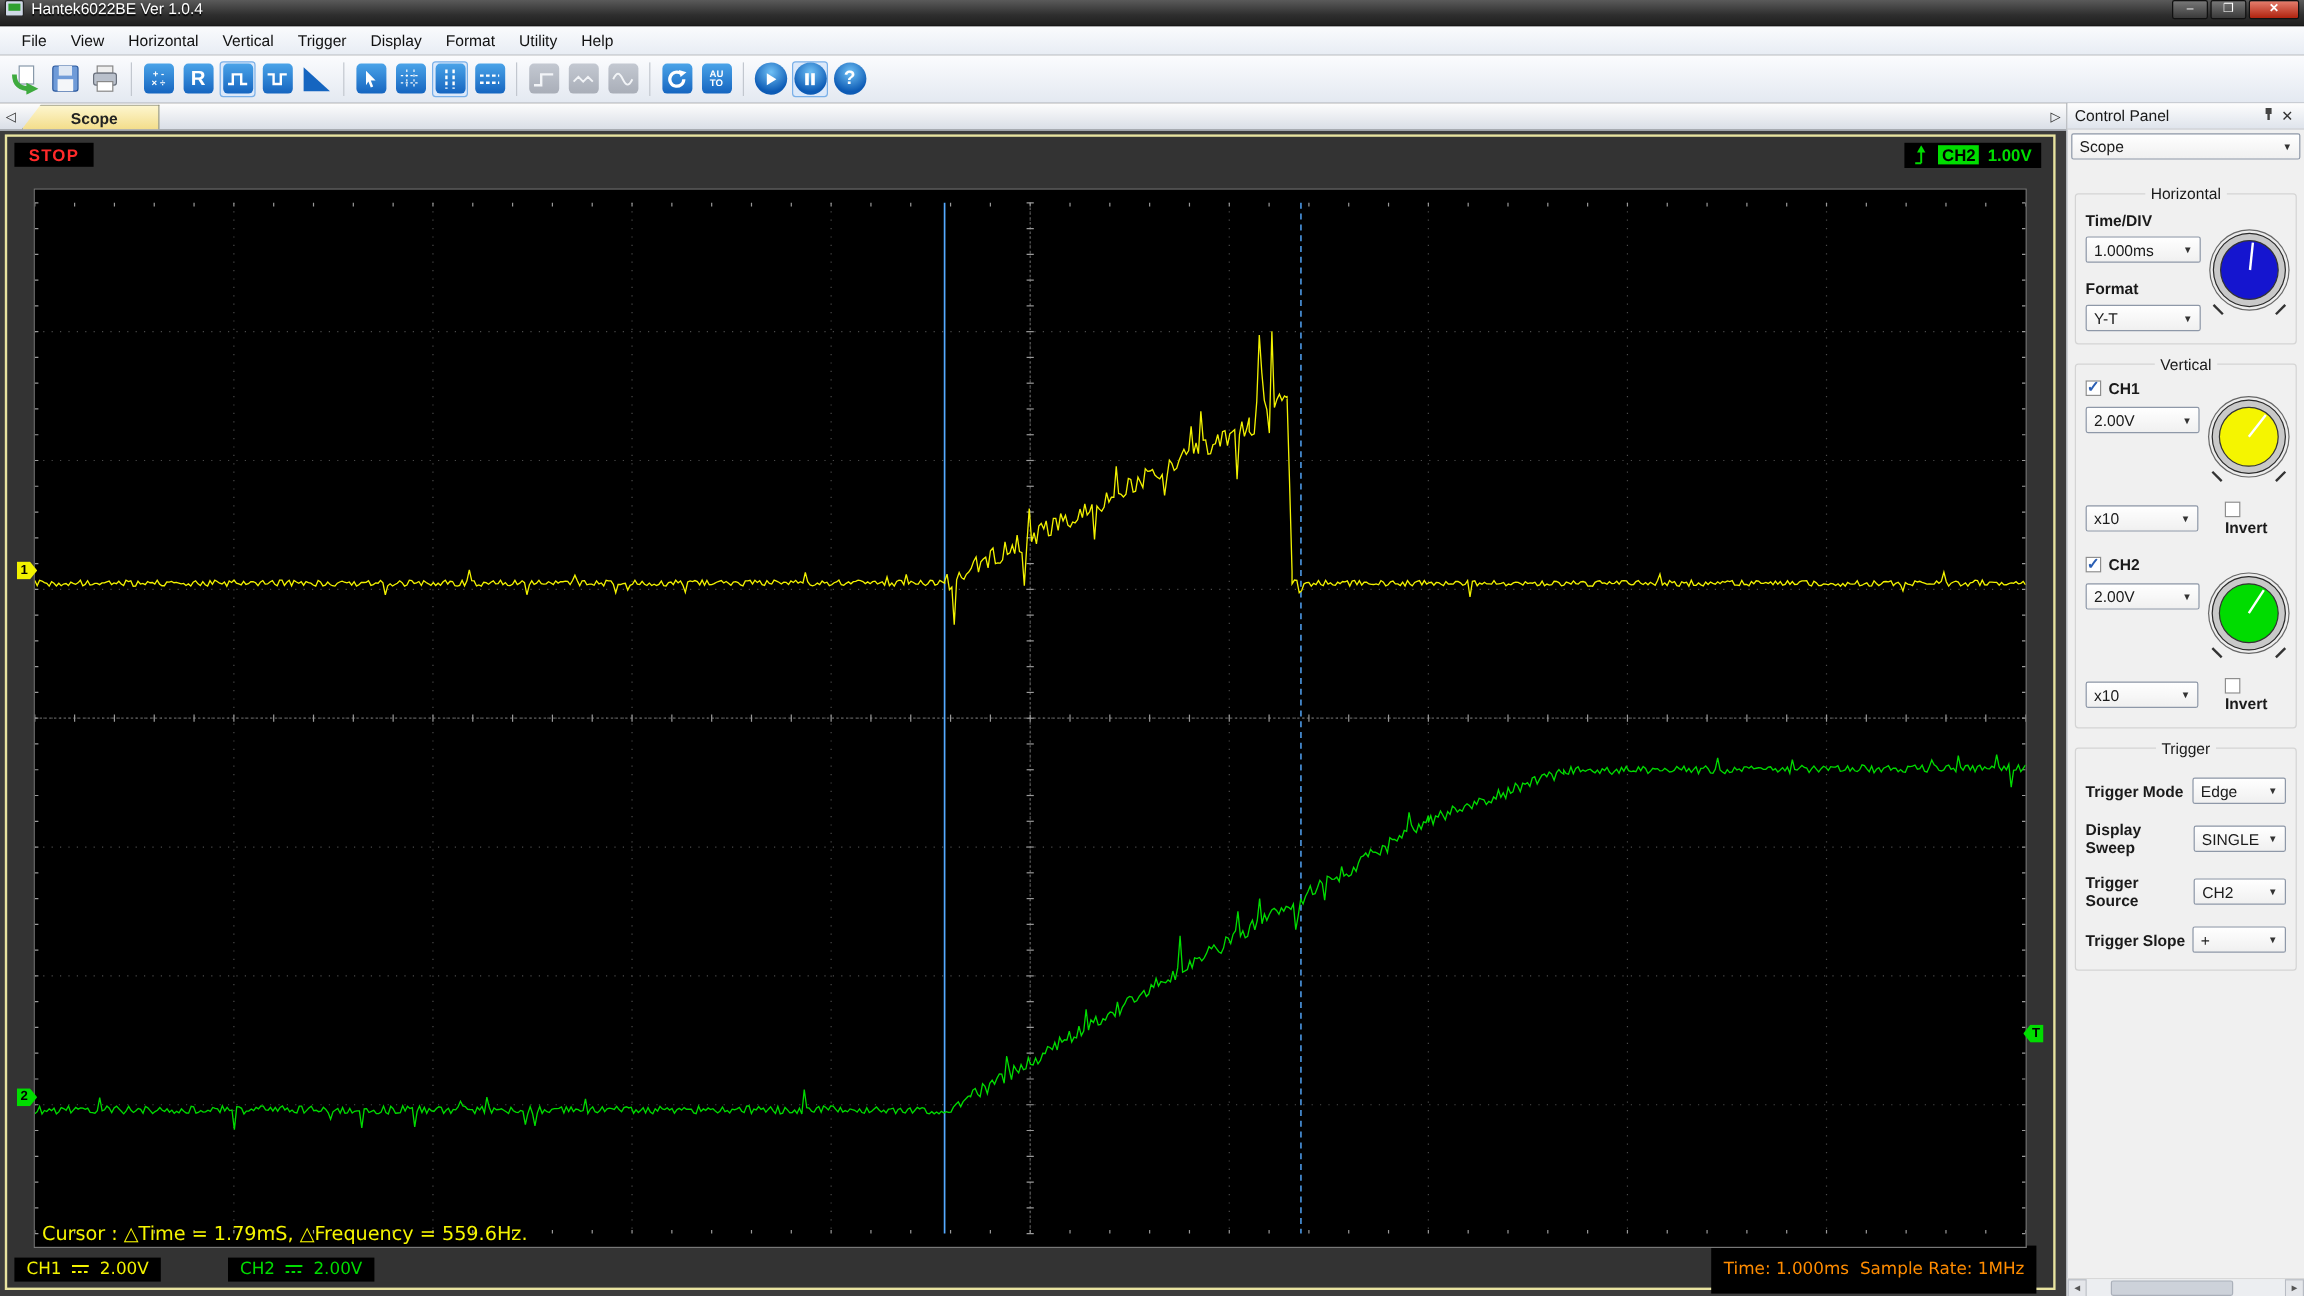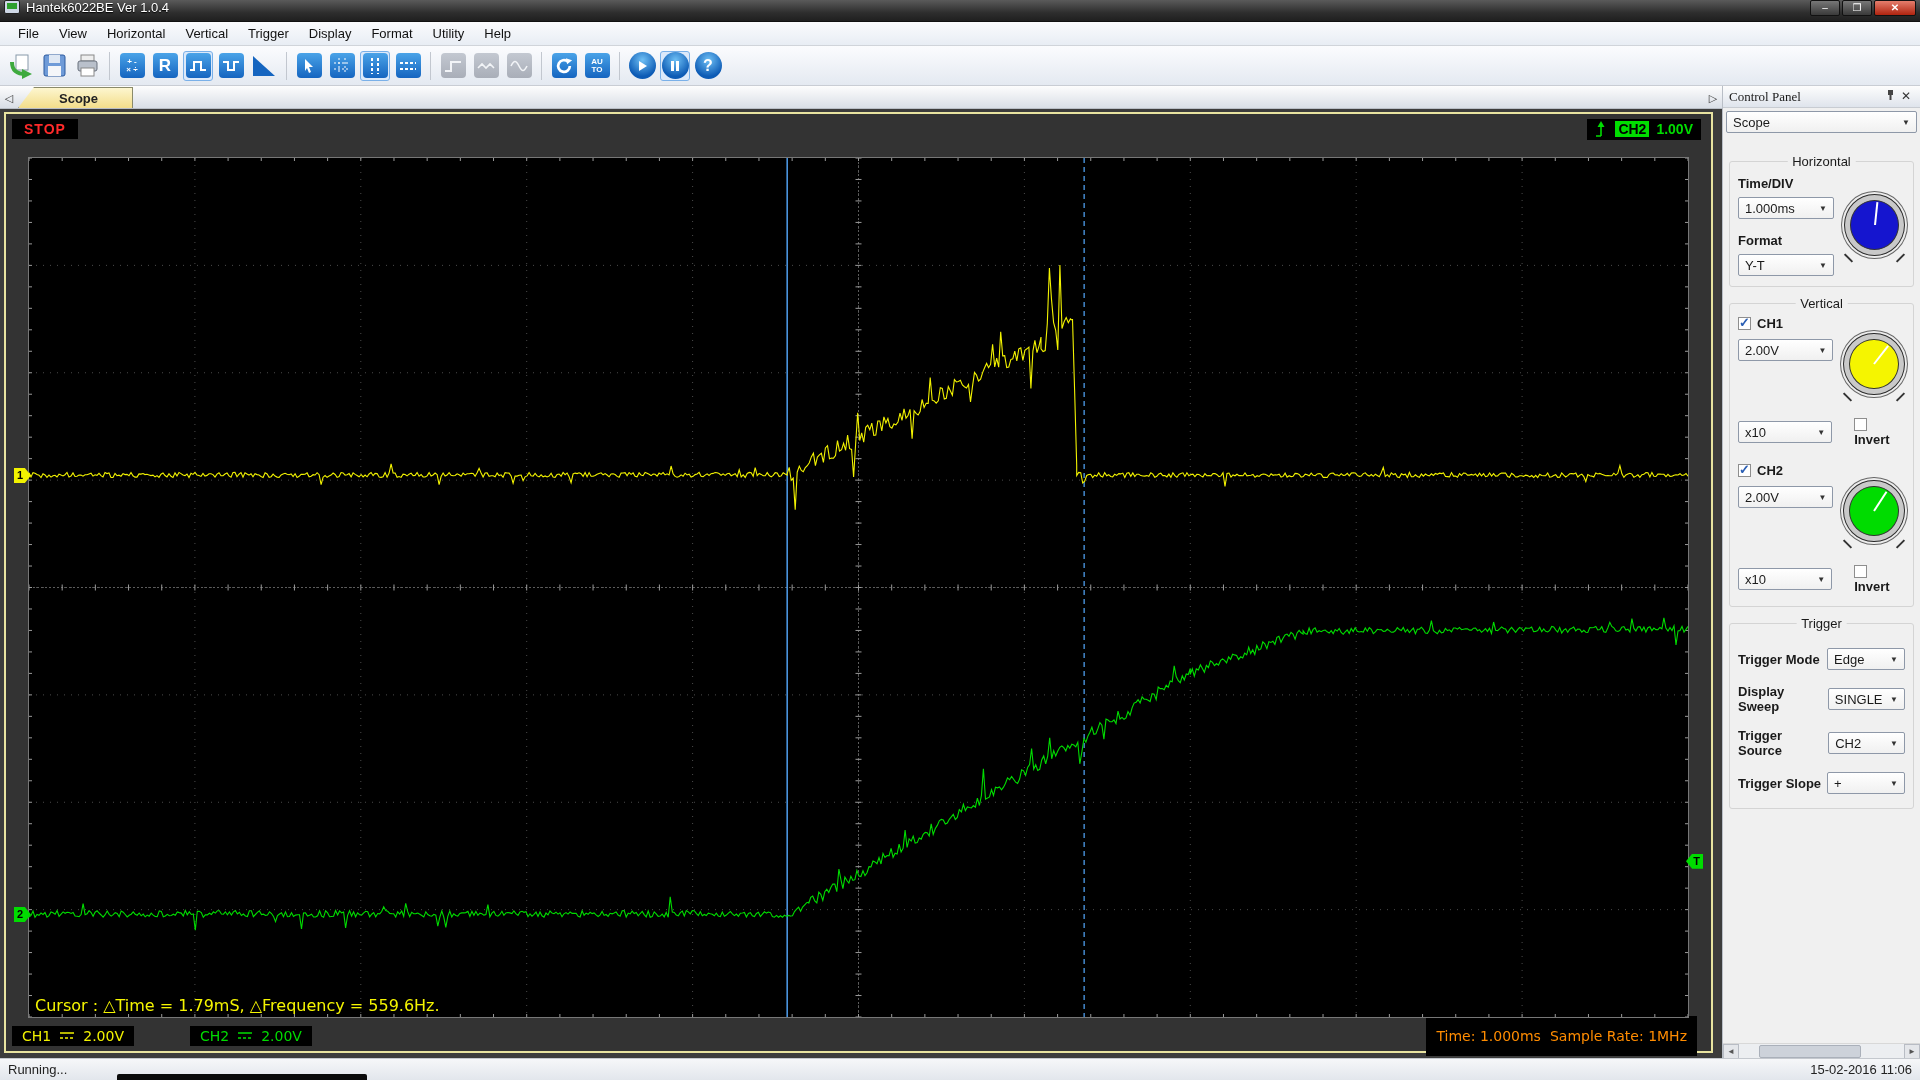--- a/index.html
+++ b/index.html
@@ -83,21 +83,21 @@
   .ch-box { background:#000; display:flex; align-items:center; gap:8px; padding:2px 10px; font-size:14px; }
   .ch-box.y { color:#f2f200; }
   .ch-box.g { color:#00dc00; }
   .time-box { margin-left:auto; background:#000; color:#ff8c00; font-size:14px; display:flex; gap:9px;
               padding:12px 10px;align-items:flex-end; }
 
   
   .control-panel { width:198px; background:#f0f0f0; border-left:1px solid #b9bec6; display:flex;
                    flex-direction:column; font-size:13px; color:#1a1a1a; }
   .cp-header { height:22px; background:linear-gradient(#fdfdfd,#dfe4ec); border-bottom:1px solid #c8ccd2;
-               display:flex; align-items:center; padding:0 6px;font-family:Liberation Serif, serif; }
+               display:flex; align-items:center; padding:0 6px; }
   .cp-header .cp-title { flex:1; }
   .cp-hicon { width:16px; text-align:center; color:#333; font-size:12px; }
   .cp-select { margin:3px 3px 0 3px; }
   .dd { height:22px; background:linear-gradient(#ffffff,#f0f0f0); border:1px solid #8e98a8; border-radius:2px;
         display:flex; align-items:center; padding:0 6px; }
   .dd .dval { flex:1; white-space:nowrap; overflow:hidden; }
   .dd .darr { font-size:8px; color:#333; }
   .cp-body { flex:1; padding:0 6px; margin-top:28px; }
   .group { position:relative; border:1px solid #d4d4d4; border-radius:3px; padding:10px 8px 10px 8px;
            margin-bottom:16px; }
@@ -799,20 +799,14 @@
       <div class="hscroll">
         <div class="sbtn">◄</div>
         <div class="strack">
           <div class="sthumb"></div>
         </div>
         <div class="sbtn">►</div>
       </div>
     </div>
   </div>
 
-  <div class="statusbar">
-    <span>Running...</span>
-    <span class="sspacer"></span>
-    <span>15-02-2016  11:06</span>
-    <div class="taskbar-peek"></div>
-  </div>
 
 </div>
 
 </body></html>

